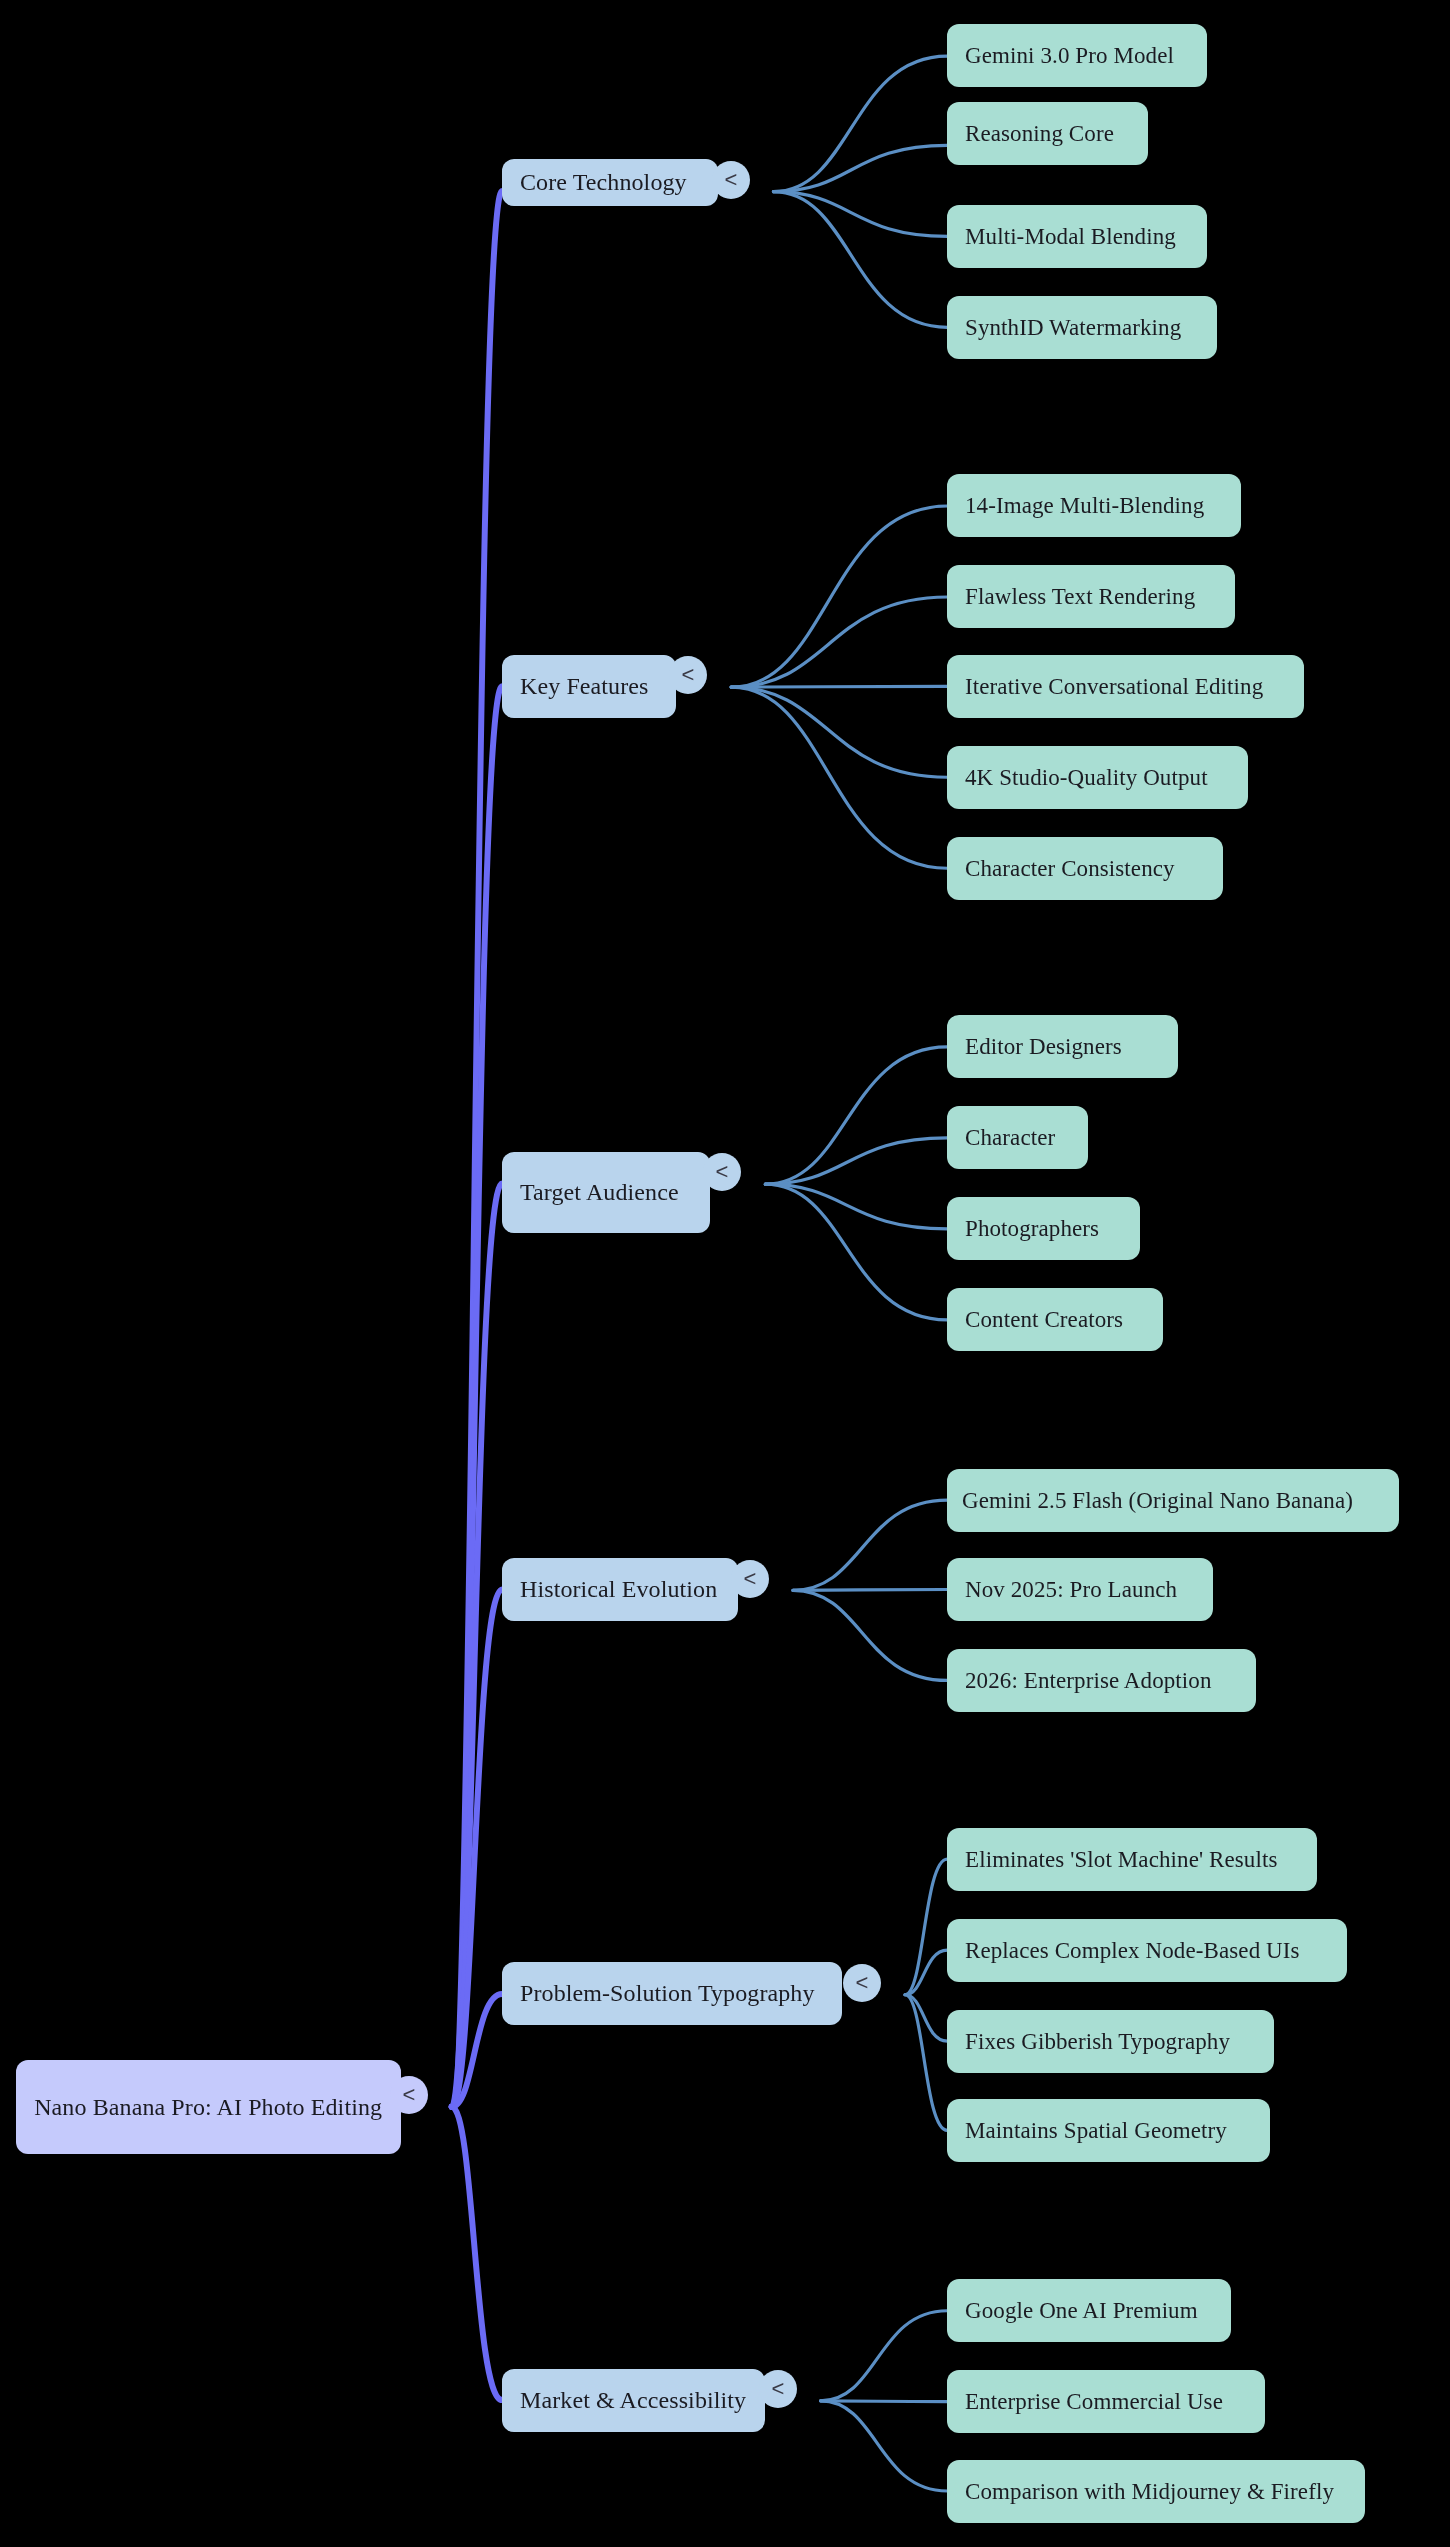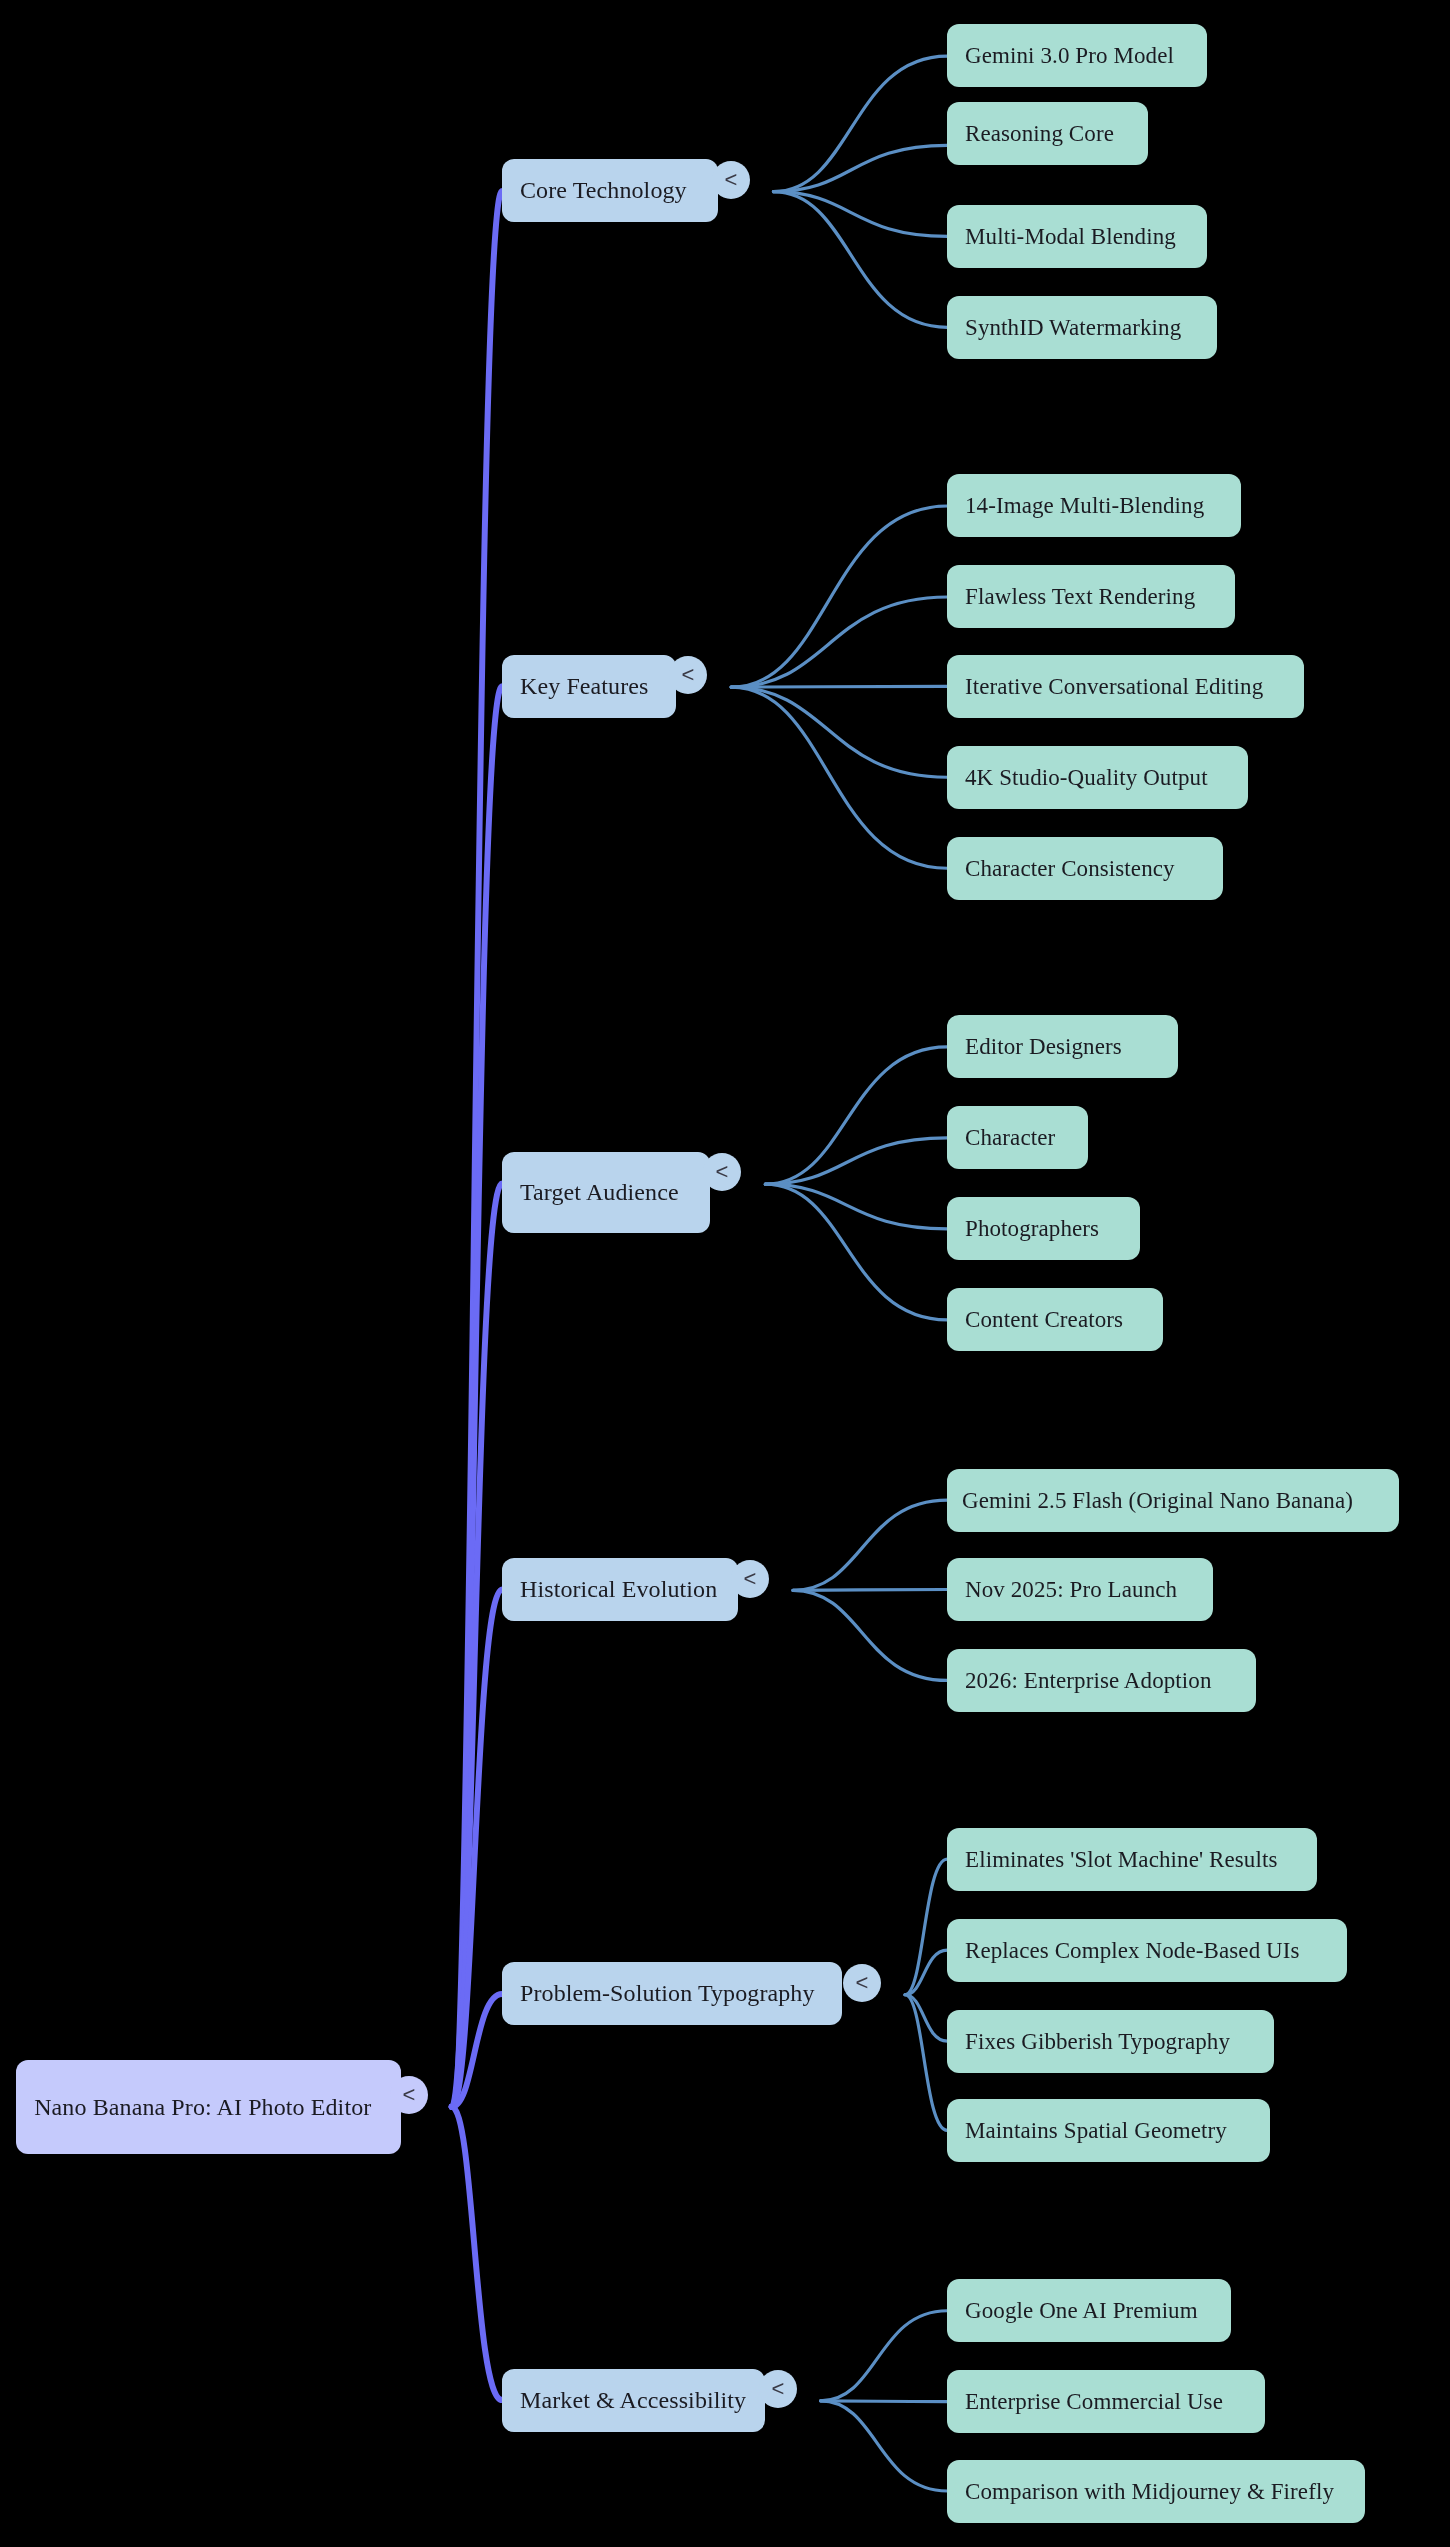--- a/index.html
+++ b/index.html
@@ -105,23 +105,23 @@
         <path d="M 909.4132138857782 2004.9540873460246 C 928.5157894736841 2004.9540873460246, 928.5157894736841 1868.6237402015677, 951.8633818589025 1868.6237402015677" fill="none" stroke="#5b8fc4" stroke-width="3.2" stroke-linecap="round"></path>
         <path d="M 909.4132138857782 2004.9540873460246 C 928.5157894736841 2004.9540873460246, 928.5157894736841 1960.0548712206046, 951.8633818589025 1960.0548712206046" fill="none" stroke="#5b8fc4" stroke-width="3.2" stroke-linecap="round"></path>
         <path d="M 909.4132138857782 2004.9540873460246 C 928.5157894736841 2004.9540873460246, 928.5157894736841 2051.4860022396415, 951.8633818589025 2051.4860022396415" fill="none" stroke="#5b8fc4" stroke-width="3.2" stroke-linecap="round"></path>
         <path d="M 909.4132138857782 2004.9540873460246 C 928.5157894736841 2004.9540873460246, 928.5157894736841 2141.2844344904815, 951.8633818589025 2141.2844344904815" fill="none" stroke="#5b8fc4" stroke-width="3.2" stroke-linecap="round"></path>
         <path d="M 824.5128779395296 2413.1287793952965 C 881.8206047032475 2413.1287793952965, 881.8206047032475 2322.513997760358, 951.8633818589025 2322.513997760358" fill="none" stroke="#5b8fc4" stroke-width="3.2" stroke-linecap="round"></path>
         <path d="M 824.5128779395296 2413.1287793952965 C 881.8206047032475 2413.1287793952965, 881.8206047032475 2413.945128779395, 951.8633818589025 2413.945128779395" fill="none" stroke="#5b8fc4" stroke-width="3.2" stroke-linecap="round"></path>
         <path d="M 824.5128779395296 2413.1287793952965 C 881.8206047032475 2413.1287793952965, 881.8206047032475 2503.743561030235, 951.8633818589025 2503.743561030235" fill="none" stroke="#5b8fc4" stroke-width="3.2" stroke-linecap="round"></path>
       </g>
   </svg>
   <div id="nodes">
-      <div class="node root" style="left: 16.2px; top: 2060px; height: 94px; min-width: 385px;">Nano Banana Pro: AI Photo Editor</div>
+      <div class="node root" style="left: 16.2px; top: 2060px; height: 94px; min-width: 385px;">Nano Banana Pro: AI Photo Editing</div>
       <div class="collapse-marker root-marker" style="left: 390px; top: 2076px;">&lt;</div>
-      <div class="node branch" style="left: 502px; top: 159px; height: 63px; min-width: 216px;">Core Technology</div>
+      <div class="node branch" style="left: 502px; top: 159px; height: 47px; min-width: 216px;">Core Technology</div>
       <div class="collapse-marker branch-marker" style="left: 712px; top: 161px;">&lt;</div>
       <div class="node leaf" style="left: 947px; top: 24.4px; height: 63px; min-width: 260px;">Gemini 3.0 Pro Model</div>
       <div class="node leaf" style="left: 947px; top: 102px; height: 63px; min-width: 201px;">Reasoning Core</div>
       <div class="node leaf" style="left: 947px; top: 205px; height: 63px; min-width: 260px;">Multi-Modal Blending</div>
       <div class="node leaf" style="left: 947px; top: 296px; height: 63px; min-width: 270px;">SynthID Watermarking</div>
       <div class="node branch" style="left: 502px; top: 655px; height: 63px; min-width: 174px;">Key Features</div>
       <div class="collapse-marker branch-marker" style="left: 669px; top: 656px;">&lt;</div>
       <div class="node leaf" style="left: 947px; top: 474px; height: 63px; min-width: 294px;">14-Image Multi-Blending</div>
       <div class="node leaf" style="left: 947px; top: 565px; height: 63px; min-width: 288px;">Flawless Text Rendering</div>
       <div class="node leaf" style="left: 947px; top: 655px; height: 63px; min-width: 357px;">Iterative Conversational Editing</div>

